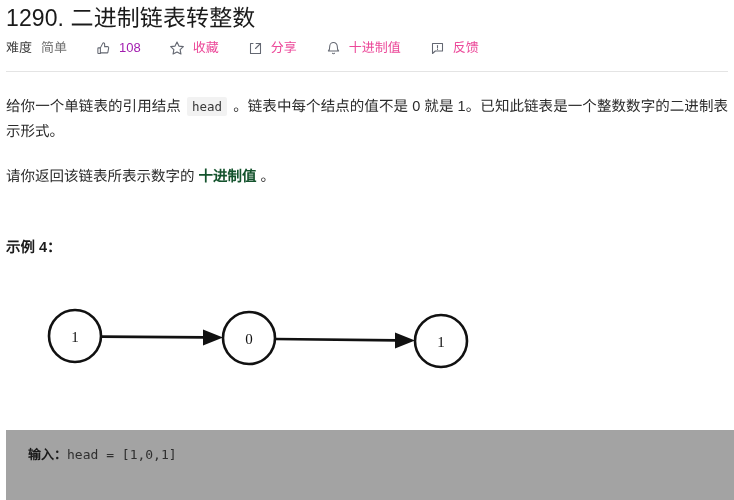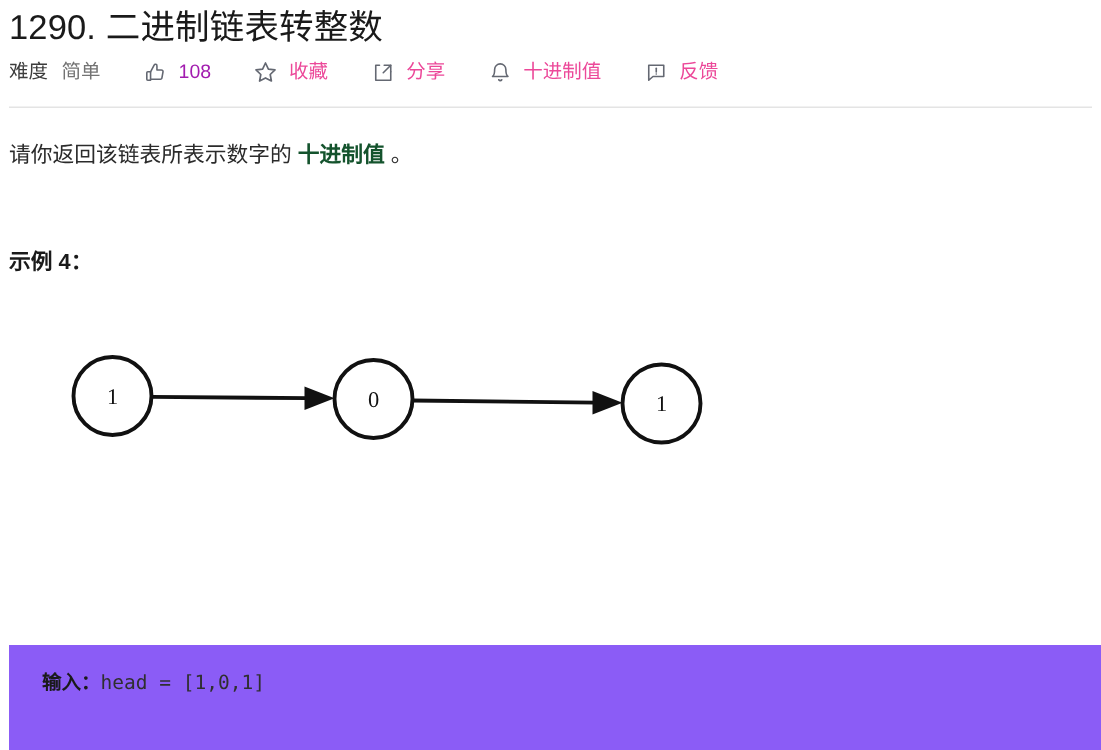--- a/index.html
+++ b/index.html
@@ -132,21 +132,21 @@
     stroke-width: 2.6;
   }
   .arrow-head { fill: #111111; }
 
   
   .code-block {
     position: absolute;
     left: 6px;
     right: 0;
     top: 430px;
-    background: #8b5cf6;
+    background: #a3a3a3;
     padding: 14px 0 0 22px;
     min-height: 70px;
   }
   .code-line {
     font-family: "DejaVu Sans Mono", "Liberation Mono", monospace;
     font-size: 13px;
     line-height: 22px;
     color: #2f2f2f;
     white-space: pre;
   }
@@ -219,20 +219,21 @@
       </span>
       <span class="meta-text">反馈</span>
     </div>
 
   </div>
 
   <div class="divider"></div>
 
   <div class="content">
 
+    <p class="desc"><span>给你一个单链表的引用结点 </span><code class="inline">head</code><span> 。链表中每个结点的值不是 0 就是 1。已知此链表是一个整数数字的二进制表示形式。</span></p>
 
     <p class="desc desc-second"><span>请你返回该链表所表示数字的 </span><span class="bold-term">十进制值</span><span> 。</span></p>
 
     <p class="example-heading">示例 4：</p>
 
   </div>
 
   <div class="diagram-wrap">
     <svg class="diagram" width="734" height="120" viewBox="0 280 734 120">
       <g>

